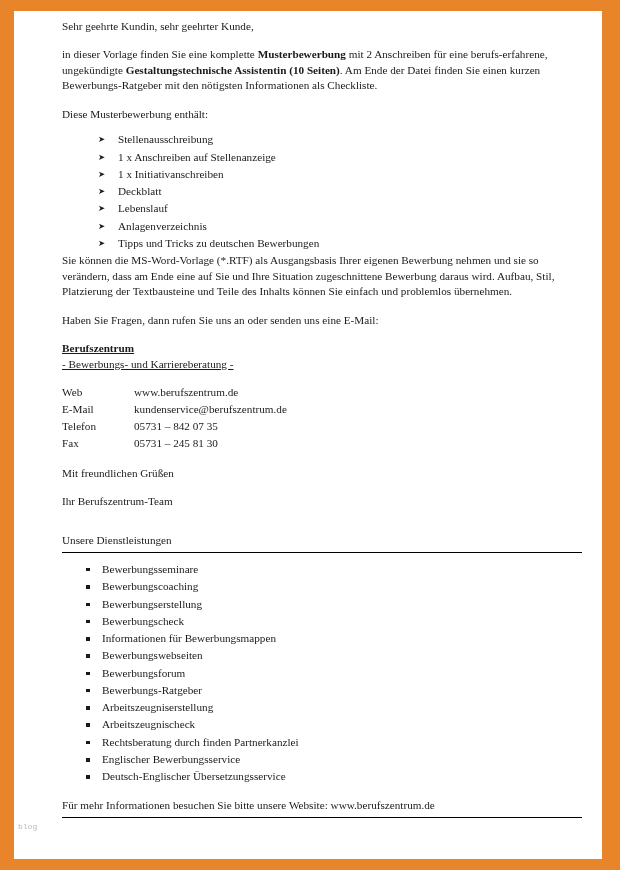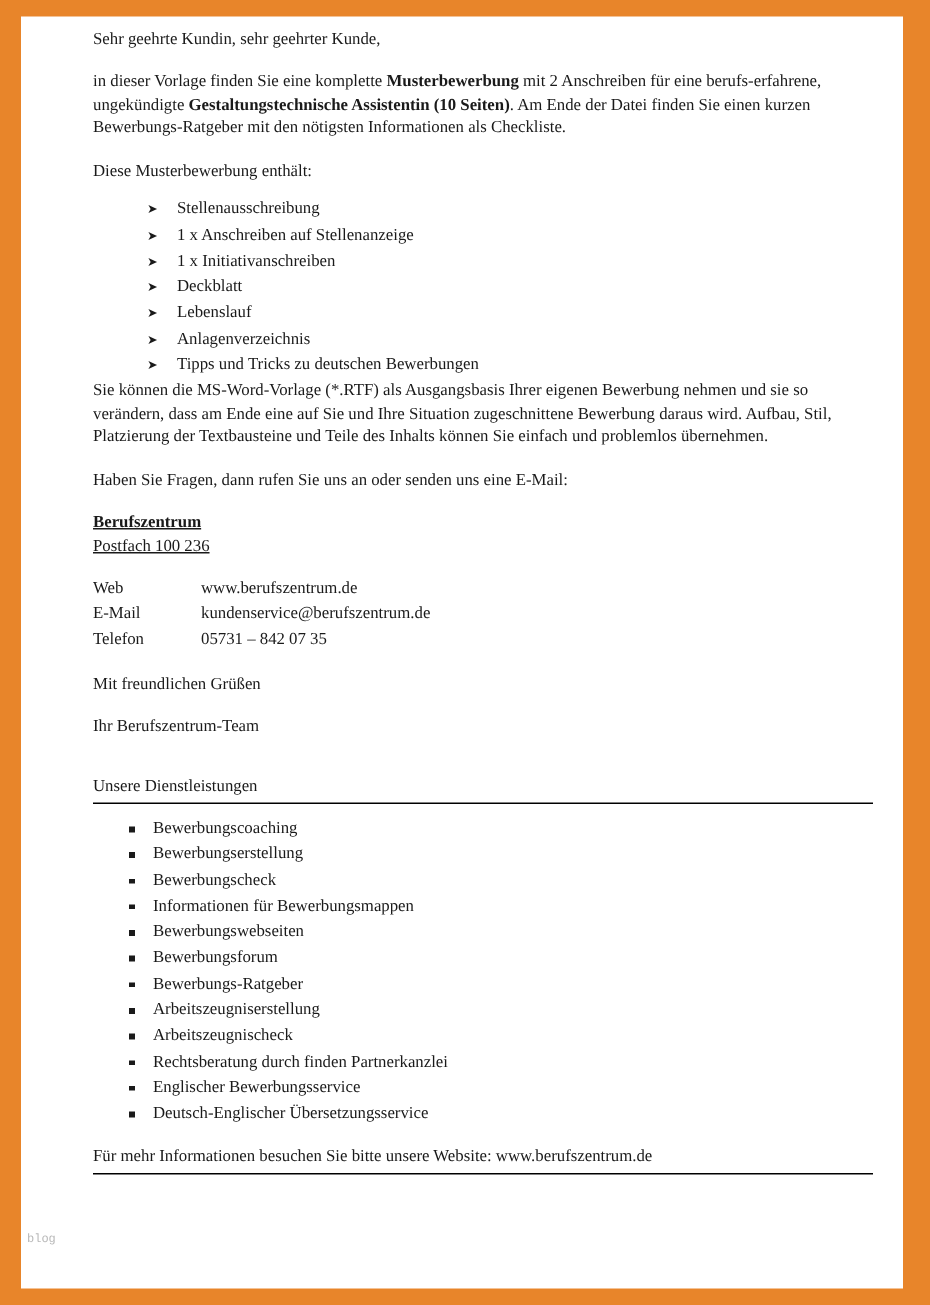--- a/index.html
+++ b/index.html
@@ -161,49 +161,54 @@
       <li><span>Anlagenverzeichnis</span></li>
       <li><span>Tipps und Tricks zu deutschen Bewerbungen</span></li>
     </ul>
 
     <p class="spaced">Sie können die MS-Word-Vorlage (*.RTF) als Ausgangsbasis Ihrer eigenen Bewerbung nehmen und sie so verändern, dass am Ende eine auf Sie und Ihre Situation zugeschnittene Bewerbung daraus wird. Aufbau, Stil, Platzierung der Textbausteine und Teile des Inhalts können Sie einfach und problemlos übernehmen.</p>
 
     <p class="spaced">Haben Sie Fragen, dann rufen Sie uns an oder senden uns eine E-Mail:</p>
 
     <div class="contact-block">
       <div class="contact-name">Berufszentrum</div>
-      <div>Postfach 100 236</div>
+      <div>- Bewerbungs- und Karriereberatung -</div>
     </div>
 
     <table class="kv">
       <tbody>
           <tr>
         <td class="key">Web</td>
         <td><span class="link">www.berufszentrum.de</span></td>
       </tr>
       <tr>
         <td class="key">E-Mail</td>
         <td><span class="link">kundenservice@berufszentrum.de</span></td>
       </tr>
       <tr>
         <td class="key">Telefon</td>
         <td>05731 – 842 07 35</td>
       </tr>
+      <tr>
+        <td class="key">Fax</td>
+        <td>05731 – 245 81 30</td>
+      </tr>
     </tbody>
       </table>
 
     <p class="spaced">Mit freundlichen Grüßen</p>
     <p class="spaced">Ihr Berufszentrum-Team</p>
 
     <div class="services-head">
       <div>Unsere Dienstleistungen</div>
       <hr class="rule">
     </div>
 
     <ul class="square-list">
+      <li><span>Bewerbungsseminare</span></li>
       <li><span>Bewerbungscoaching</span></li>
       <li><span>Bewerbungserstellung</span></li>
       <li><span>Bewerbungscheck</span></li>
       <li><span>Informationen für Bewerbungsmappen</span></li>
       <li><span>Bewerbungswebseiten</span></li>
       <li><span>Bewerbungsforum</span></li>
       <li><span>Bewerbungs-Ratgeber</span></li>
       <li><span>Arbeitszeugniserstellung</span></li>
       <li><span>Arbeitszeugnischeck</span></li>
       <li><span>Rechtsberatung durch finden Partnerkanzlei</span></li>

